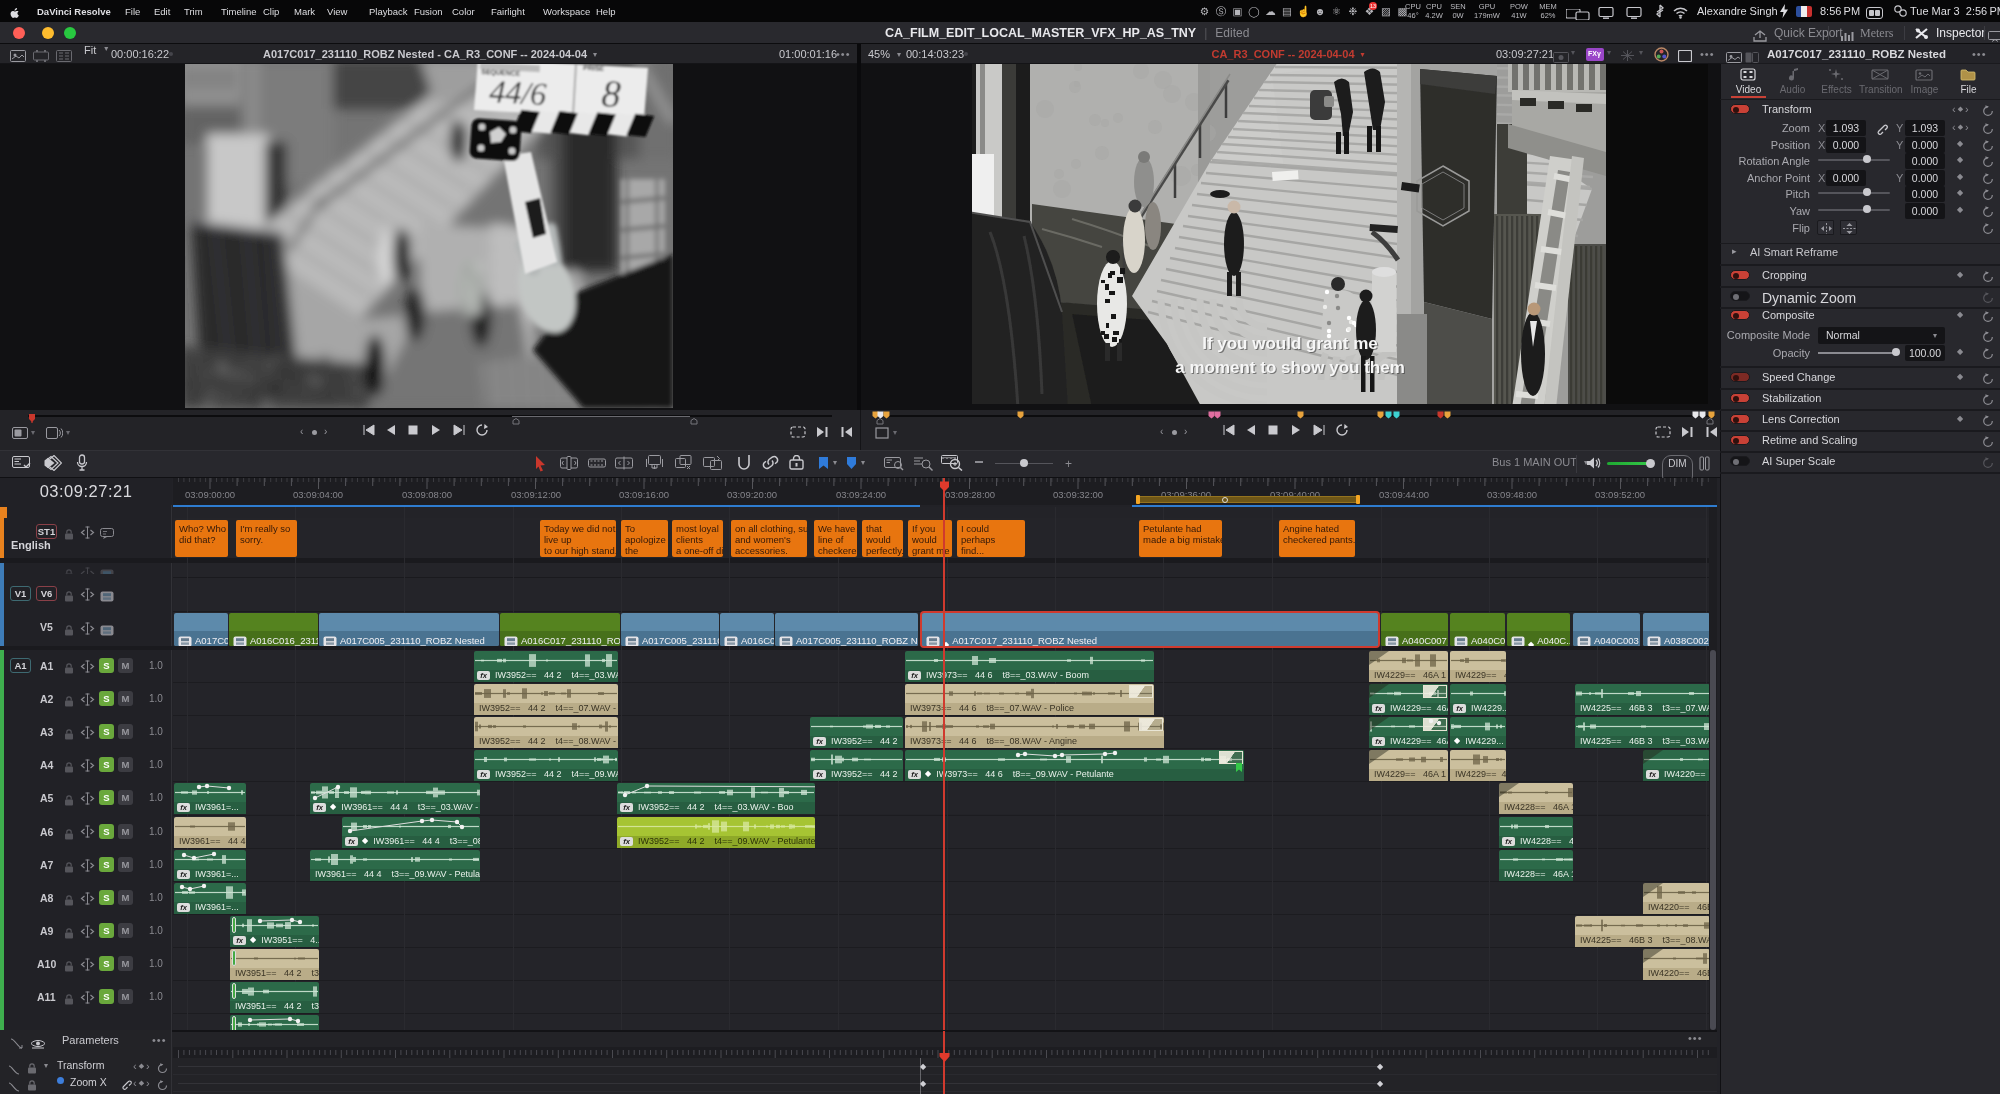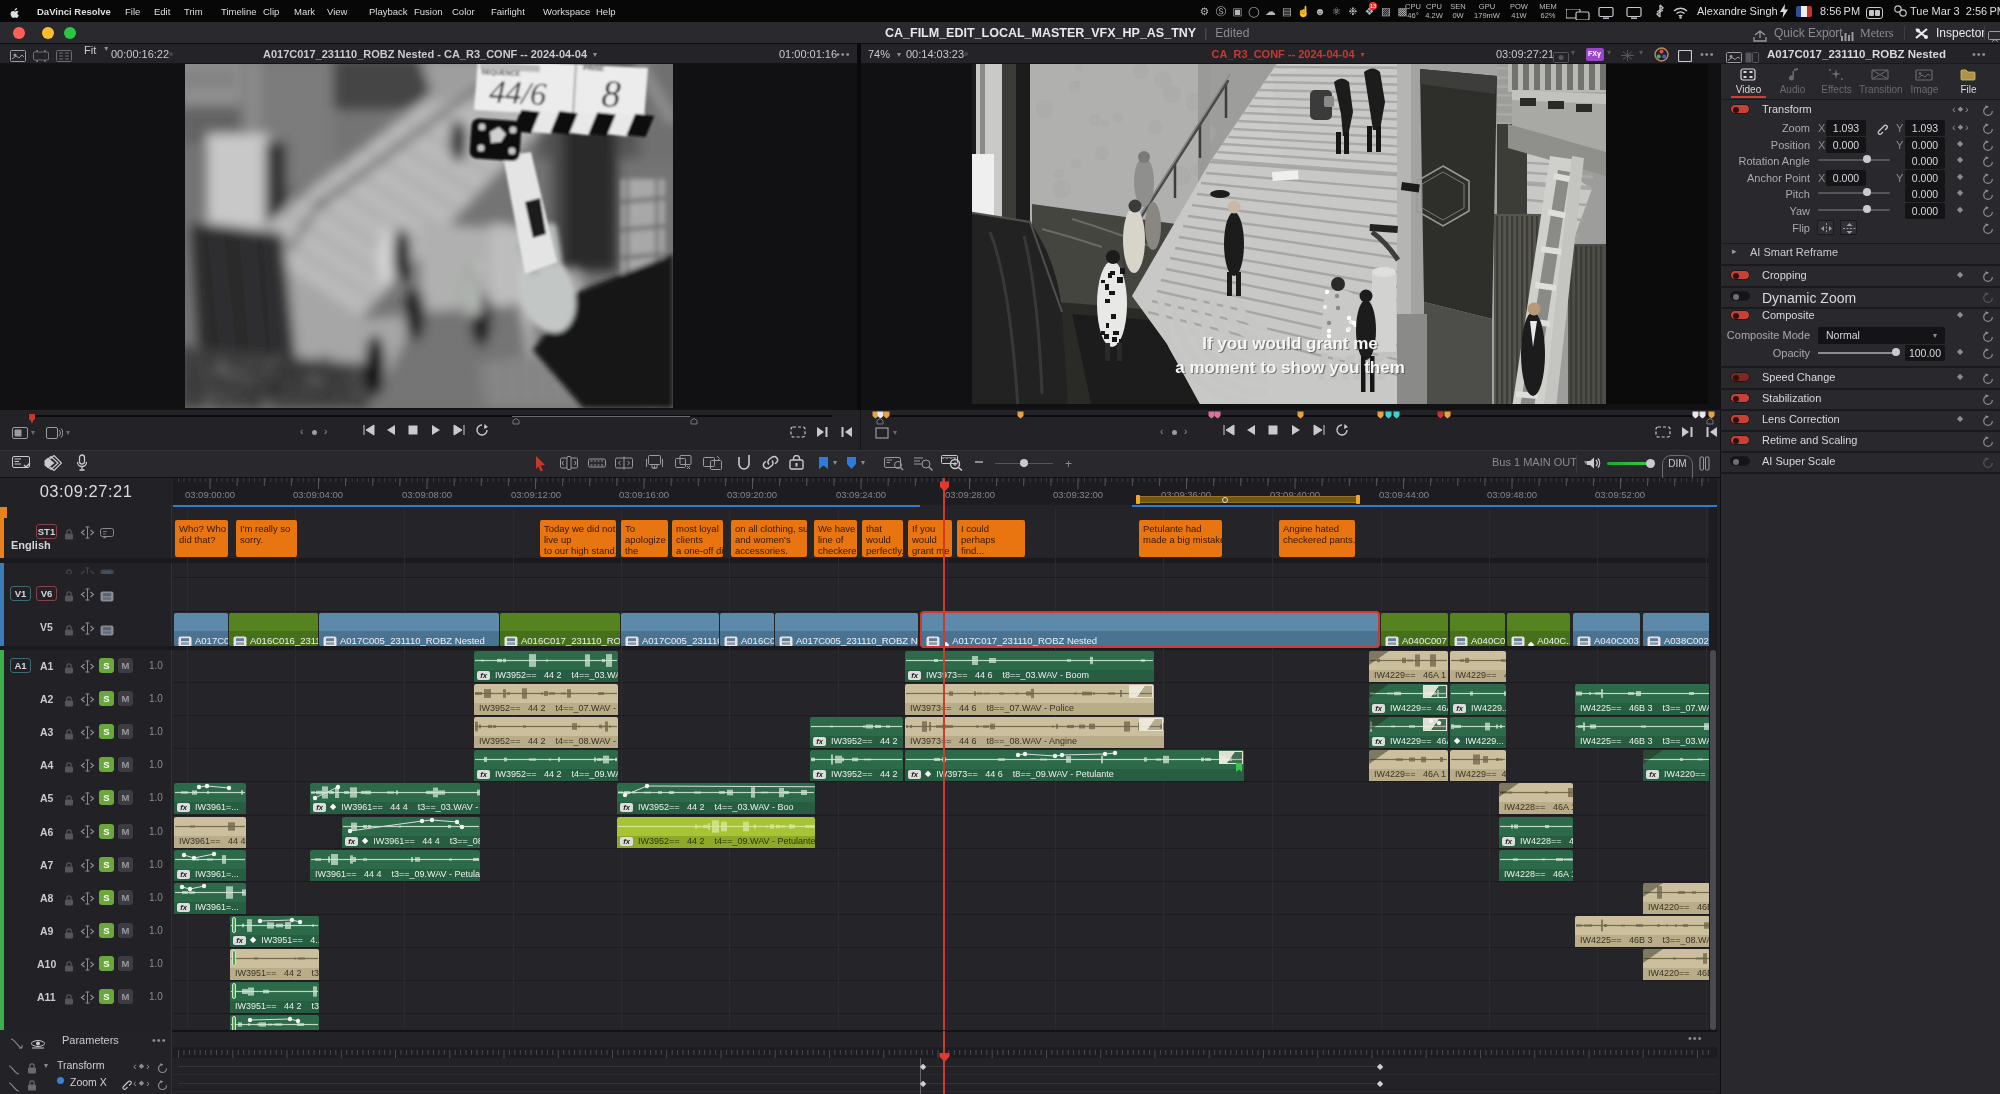--- a/index.html
+++ b/index.html
@@ -198,21 +198,21 @@
     <span class="t" style="font-weight:700;">A017C017_231110_ROBZ Nested - CA_R3_CONF -- 2024-04-04</span>
     <span class="dim" style="font-size:8px;margin-left:6px;">▾</span>
   </div>
 <div style="left:779px;top:44px;height:20px;display:flex;align-items:center;">
     <span class="t">01:00:01:16</span>
   </div>
 <div style="left:836px;top:44px;height:20px;display:flex;align-items:center;">
     <span class="dim" style="font-size:11px;letter-spacing:1px;">•••</span>
   </div>
 <div style="left:868px;top:44px;height:20px;display:flex;align-items:center;">
-    <span class="t">74%</span>
+    <span class="t">45%</span>
     <span class="dim" style="font-size:8px;margin-left:7px;">▾</span>
   </div>
 <div style="left:906px;top:44px;height:20px;display:flex;align-items:center;">
     <span class="t">00:14:03:23</span>
   </div>
 <div class="" style="left:964px;top:52px;width:4px;height:4px;background:#45454b;border-radius:50%;"></div>
 <div style="left:1288px;top:44px;width:0;height:20px;display:flex;align-items:center;justify-content:center;">
     <span style="color:#c33b30;font-size:11px;font-weight:700;white-space:nowrap;">CA_R3_CONF -- 2024-04-04</span>
     <span style="color:#c33b30;font-size:8px;margin-left:6px;">▾</span>
   </div>

